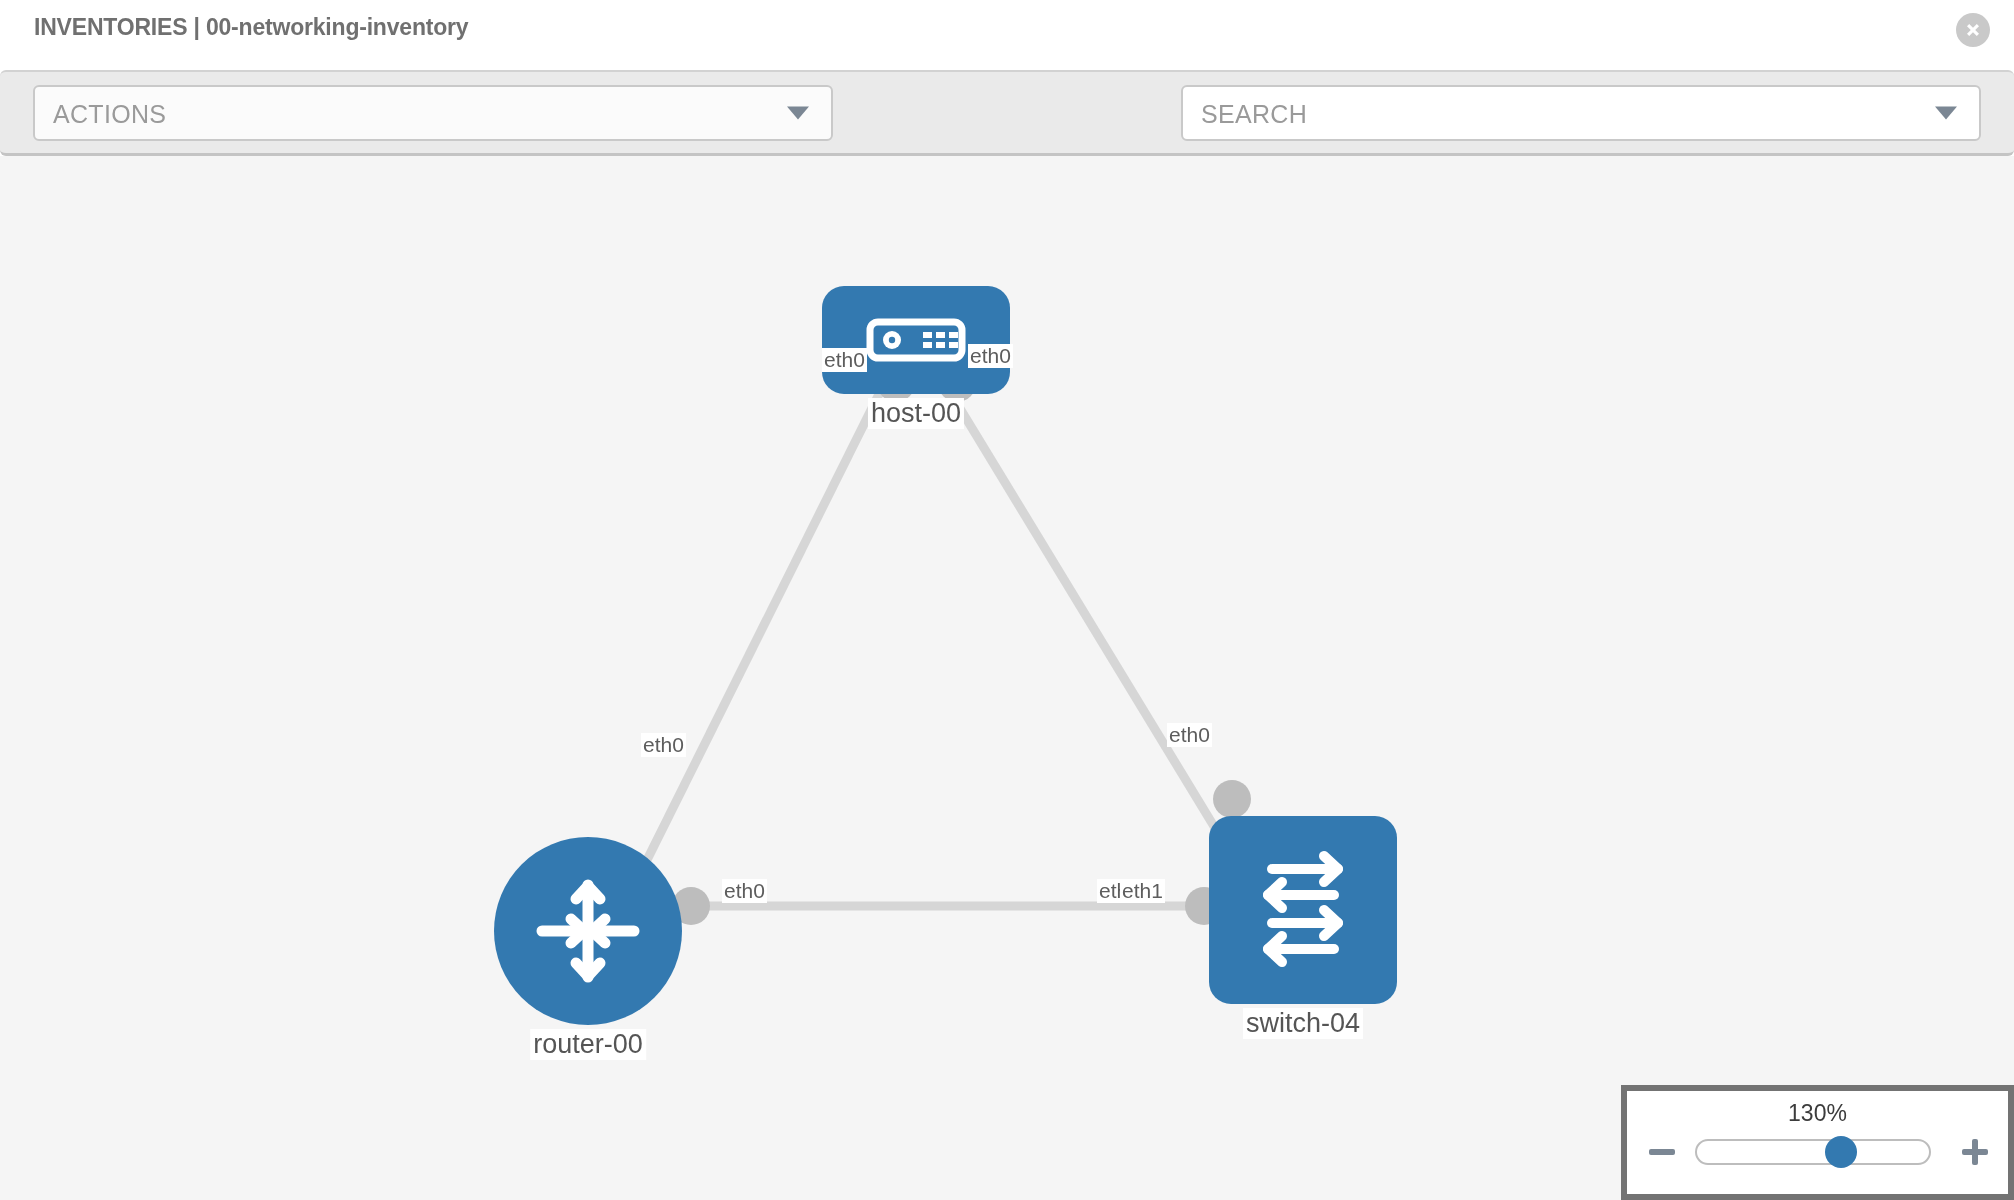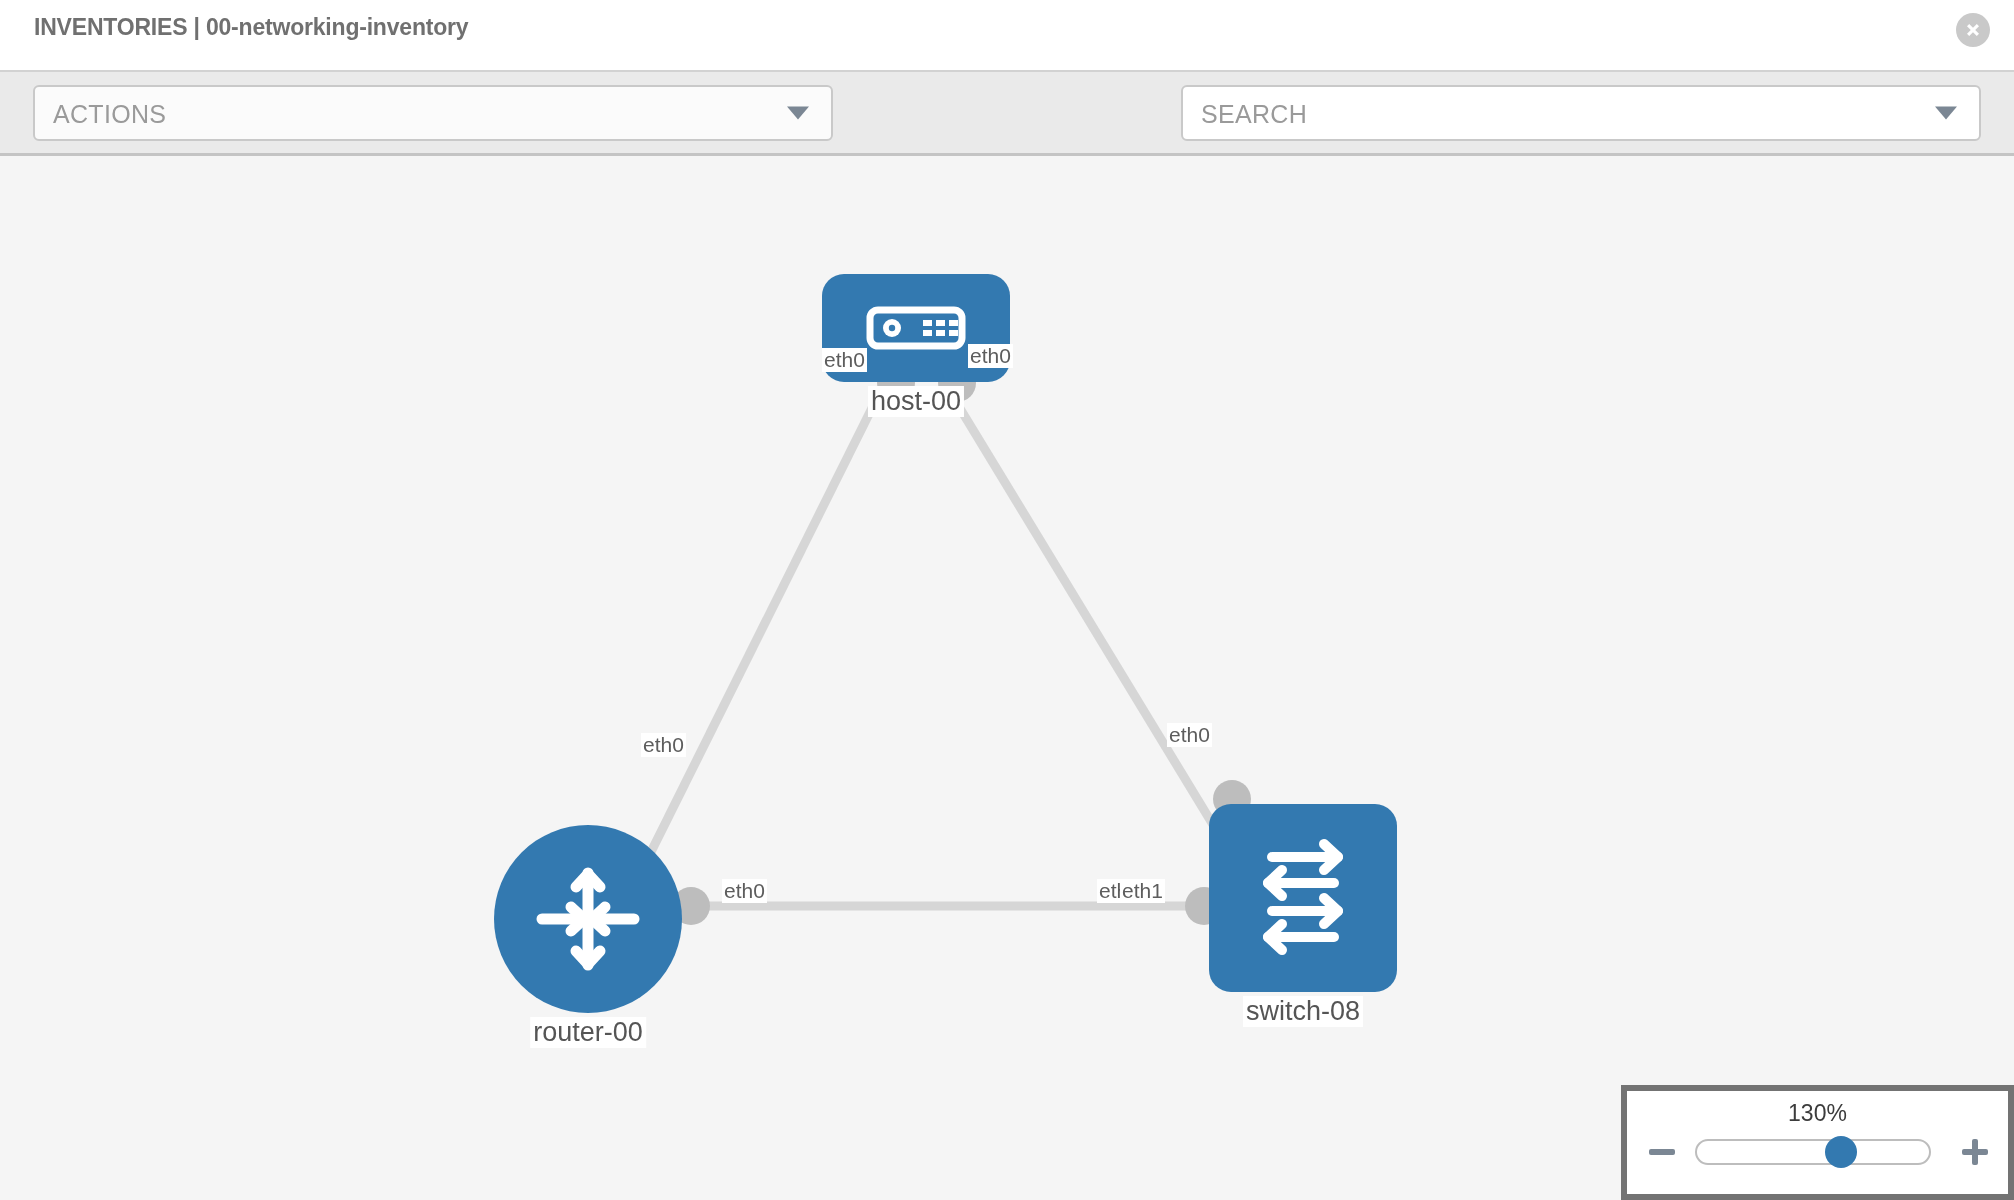--- a/index.html
+++ b/index.html
@@ -26,20 +26,21 @@
     width: 34px; height: 34px; border-radius: 50%;
     background: #c9c9c9; cursor: pointer;
   }
   .close-btn svg { display: block; }
 
   
   .toolbar {
     position: absolute; left: 0; top: 70px; width: 2014px; height: 86px;
     background: #eaeaea; border-top: 2px solid #d2d2d2;
     border-bottom: 3px solid #c4c4c4;
+    border-radius: 6px;
   }
   .actions-select {
     position: absolute; left: 33px; top: 13px;
     width: 800px; height: 56px;
     background: #fbfbfb; border: 2px solid #c9c9c9; border-radius: 6px;
     cursor: pointer;
   }
   .actions-select .label {
     position: absolute; left: 18px; top: 13px;
     font-size: 25px; color: #9a9a9a; letter-spacing: 0.3px;
@@ -68,21 +69,21 @@
   }
 
   
   .canvas {
     position: absolute; left: 0; top: 156px;
     width: 2014px; height: 1044px; background: #f5f5f5;
     overflow: hidden;
   }
   .canvas svg.links { position: absolute; left: 0; top: 0; }
 
-  .node { position: absolute; }
+  .node { position: absolute; margin-top: 12px; }
   .node .shape {
     background: #3379b0; display: flex;
     align-items: center; justify-content: center;
     cursor: pointer;
   }
   .node .shape.rounded { border-radius: 22px; }
   .node .shape.circle { border-radius: 50%; }
   .node-label {
     position: absolute; left: 50%; transform: translateX(-50%);
     white-space: nowrap; font-size: 27px; color: #555555;
@@ -232,21 +233,21 @@
             <polyline points="82,7 96,20 82,33"></polyline>
             <line x1="92" y1="46" x2="26" y2="46"></line>
             <polyline points="40,33 26,46 40,59"></polyline>
             <line x1="30" y1="74" x2="96" y2="74"></line>
             <polyline points="82,61 96,74 82,87"></polyline>
             <line x1="92" y1="100" x2="26" y2="100"></line>
             <polyline points="40,87 26,100 40,113"></polyline>
           </g>
         </svg>
       </div>
-      <div class="node-label" style="top:192px;">switch-08</div>
+      <div class="node-label" style="top:192px;">switch-04</div>
     </div>
 
     <div class="iface-label" style="left:822px;  top:192px;">eth0</div>
     <div class="iface-label" style="left:968px;  top:188px;">eth0</div>
     <div class="iface-label" style="left:641px;  top:577px;">eth0</div>
     <div class="iface-label" style="left:1167px; top:567px;">eth0</div>
     <div class="iface-label" style="left:722px; top:723px;">eth0</div>
     <div class="iface-label" style="left:1097px; top:723px;">eth0</div>
     <div class="iface-label" style="left:1120px; top:723px;">eth1</div>
 

